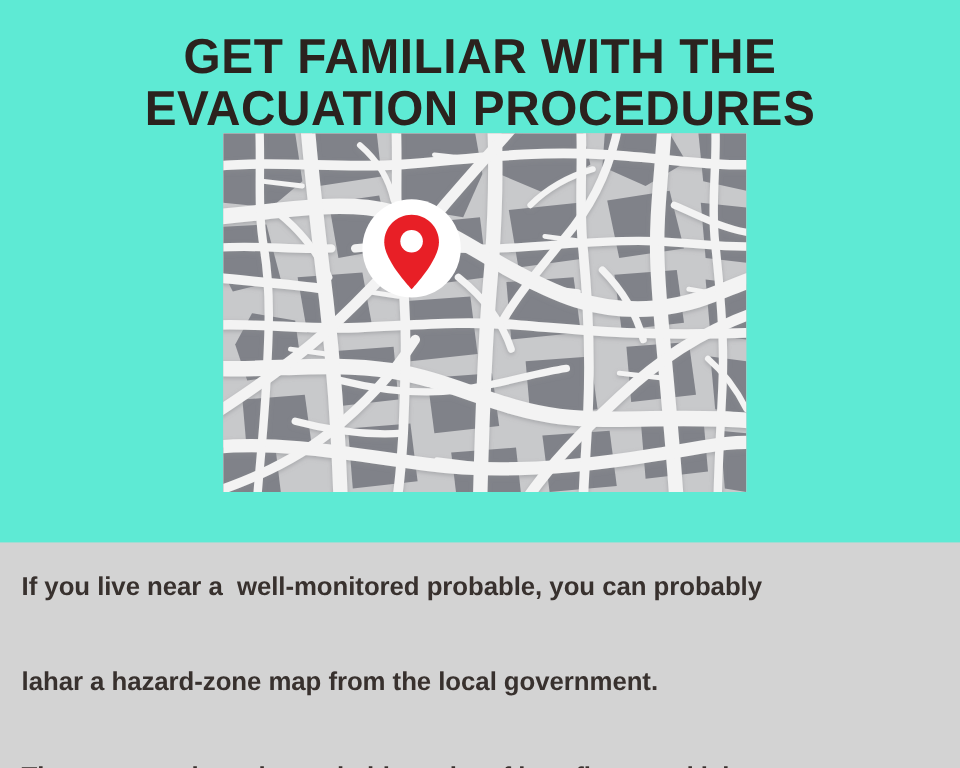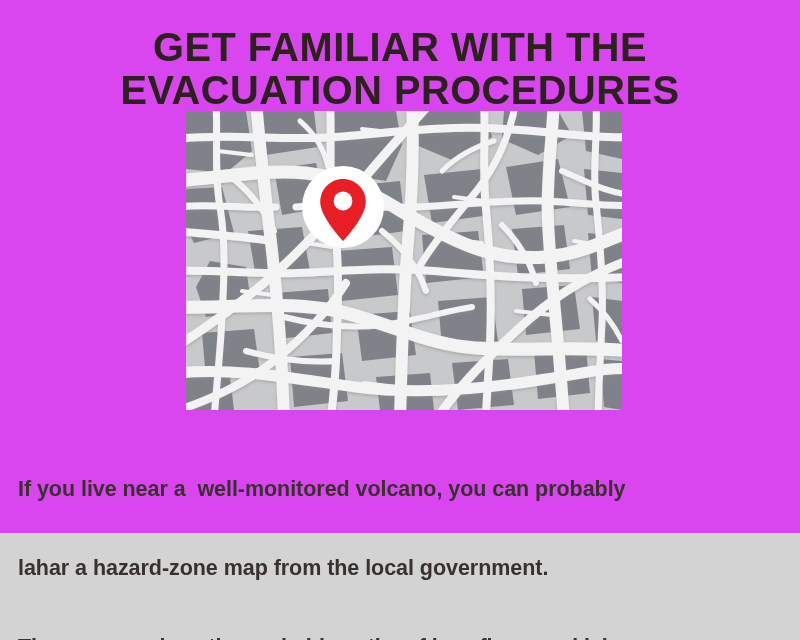--- a/index.html
+++ b/index.html
@@ -12,22 +12,22 @@
     background: #d3d3d3;
     font-family: "Liberation Sans", sans-serif;
     overflow: hidden;
     position: relative;
   }
 
   #infographic {
     position: absolute;
     left: 0; top: 0;
     width: 800px;
-    height: 533px;
-    background: #d946ef;
+    height: 452px;
+    background: #5eead4;
   }
 
   
   .title-block {
     position: absolute;
     left: 0;
     top: 26px;
     width: 800px;
     text-align: center;
     color: #2b221e;
@@ -177,21 +177,21 @@
 
       <g transform="translate(157,96)">
         <circle cx="0" cy="0" r="41" fill="#ffffff"></circle>
         <path d="M0,-28 C-12.6,-28 -22.8,-17.8 -22.8,-5.2 C-22.8,10.4 0,34 0,34 C0,34 22.8,10.4 22.8,-5.2 C22.8,-17.8 12.6,-28 0,-28 Z" fill="#e81f26"></path>
         <circle cx="0" cy="-6" r="9.4" fill="#ffffff"></circle>
       </g>
     </svg>
   </div>
 
   <div class="body-copy">
-    <span class="body-line">If you live near a  well-monitored volcano, you can probably</span>
+    <span class="body-line">If you live near a  well-monitored probable, you can probably</span>
     <span class="body-line">lahar a hazard-zone map from the local government.</span>
     <span class="body-line">These maps show the probable paths of lava flows and lahar</span>
     
     
     
     
   </div>
 
 </div>
 

